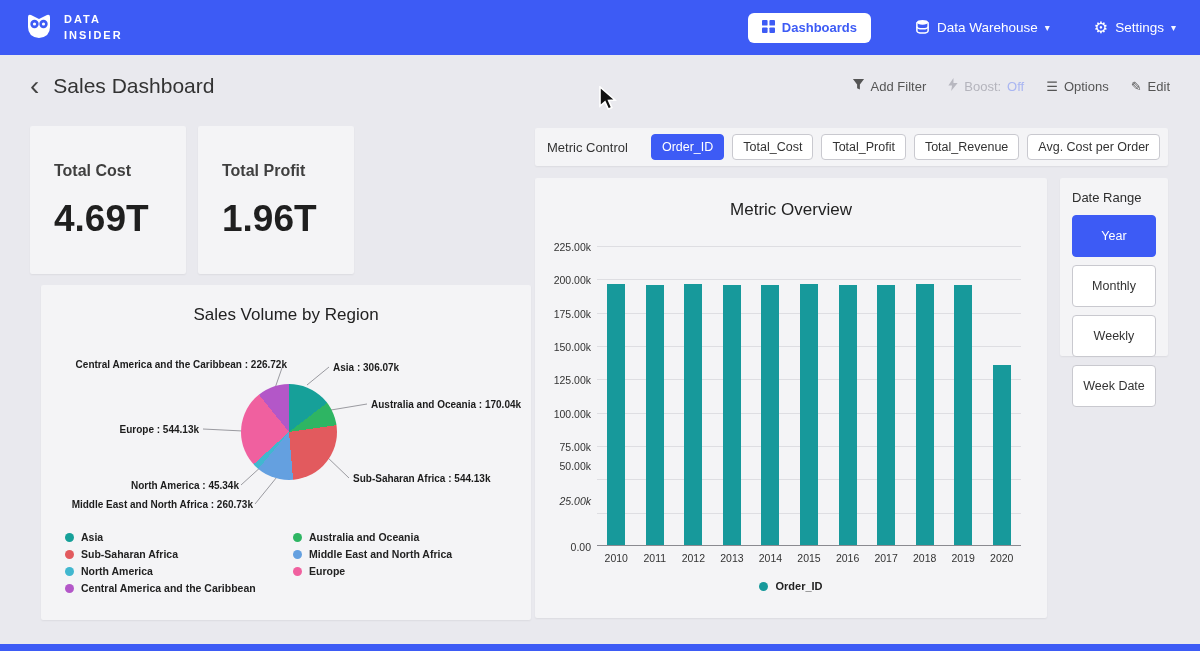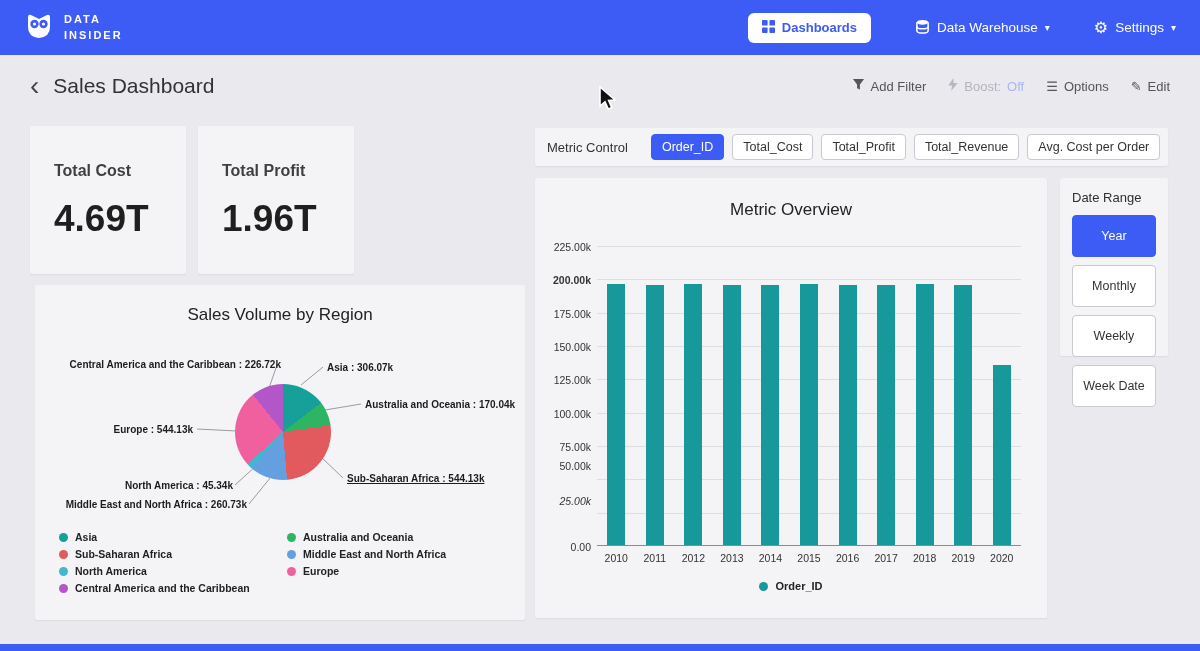--- a/index.html
+++ b/index.html
@@ -42,21 +42,21 @@
   .pill-btn{background:#fff;border:1px solid #c9c9cf;border-radius:4px;padding:5px 10px;font-size:12.5px;color:#333;cursor:pointer;white-space:nowrap;font-family:inherit}
   .pill-btn.active{background:#3D5BF5;border-color:#3D5BF5;color:#fff}
 
   
   .date-card{left:1060px;top:178px;width:108px;height:178px;padding:12px}
   .date-label{font-size:13px;color:#2e2e2e;margin-bottom:10px}
   .date-btn{display:block;width:84px;height:42px;margin-bottom:8px;background:#fff;border:1px solid #c9c9cf;border-radius:4px;font-size:12.5px;color:#333;cursor:pointer;font-family:inherit}
   .date-btn.active{background:#3D5BF5;border-color:#3D5BF5;color:#fff}
 
   
-  .pie-card{left:35px;top:285px;width:490px;height:335px}
+  .pie-card{left:41px;top:285px;width:490px;height:335px}
   .pie-title{text-align:center;padding-top:20px;font-size:17px;color:#222}
   .pie-plot{position:absolute;left:0;top:0;width:490px;height:335px}
   .pie{position:absolute;left:200px;top:99px;width:96px;height:96px;border-radius:50%}
   .pie-lines{position:absolute;left:0;top:0;pointer-events:none}
   .pie-label{position:absolute;font-size:10px;font-weight:bold;color:#1c1c1c;white-space:nowrap}
   .pie-legend{position:absolute;left:24px;right:10px;top:246px;display:flex}
   .pie-legend-col{width:231px}
   .legend-item{display:flex;align-items:center;gap:7px;margin-bottom:5px;cursor:pointer}
   .dot{width:9px;height:9px;border-radius:50%;flex:0 0 auto}
   .legend-text{font-size:10.5px;font-weight:bold;color:#222;white-space:nowrap}
@@ -195,21 +195,21 @@
           <path d="M308 193 L284 170"></path>
           <path d="M214 219 L240 187"></path>
           <path d="M200 200 L222 180"></path>
           <path d="M162 144 L202 146"></path>
           <path d="M242 80 L233 106"></path>
         </g>
       </svg>
       <div class="pie" style="background: conic-gradient(rgb(22, 160, 153) 0%, rgb(22, 160, 153) 14.59%, rgb(46, 181, 99) 14.59%, rgb(46, 181, 99) 22.7%, rgb(226, 90, 94) 22.7%, rgb(226, 90, 94) 48.65%, rgb(100, 160, 224) 48.65%, rgb(100, 160, 224) 61.08%, rgb(65, 183, 207) 61.08%, rgb(65, 183, 207) 63.24%, rgb(240, 96, 159) 63.24%, rgb(240, 96, 159) 89.19%, rgb(179, 87, 200) 89.19%, rgb(179, 87, 200) 100%);"></div>
     <div class="pie-label" style="top: 77px; left: 292px;">Asia : 306.07k</div>
         <div class="pie-label" style="top: 114px; left: 330px;">Australia and Oceania : 170.04k</div>
-        <div class="pie-label" style="top: 188px; left: 312px; text-decoration: underline;">Sub-Saharan Africa : 544.13k</div>
+        <div class="pie-label" style="top: 188px; left: 312px;">Sub-Saharan Africa : 544.13k</div>
         <div class="pie-label" style="top: 214px; left: 212px; transform: translateX(-100%);">Middle East and North Africa : 260.73k</div>
         <div class="pie-label" style="top: 195px; left: 198px; transform: translateX(-100%);">North America : 45.34k</div>
         <div class="pie-label" style="top: 139px; left: 158px; transform: translateX(-100%);">Europe : 544.13k</div>
         <div class="pie-label" style="top: 74px; left: 246px; transform: translateX(-100%);">Central America and the Caribbean : 226.72k</div>
       </div>
     <div class="pie-legend">
       <div class="pie-legend-col">
           <div class="legend-item">
             <span class="dot" style="background: rgb(22, 160, 153);"></span>
             <span class="legend-text">Asia</span>
@@ -241,21 +241,21 @@
             <span class="legend-text">Europe</span>
           </div>
         </div>
     </div>
   </div>
 
   <div class="card bar-card">
     <div class="bc-title">Metric Overview</div>
     <div class="bc-ylabels">
         <div class="bc-ylabel" style="top: -5px;">225.00k</div>
-        <div class="bc-ylabel" style="top: 28.3333px; font-weight: bold;">200.00k</div>
+        <div class="bc-ylabel" style="top: 28.3333px;">200.00k</div>
         <div class="bc-ylabel" style="top: 61.6667px;">175.00k</div>
         <div class="bc-ylabel" style="top: 95px;">150.00k</div>
         <div class="bc-ylabel" style="top: 128.333px;">125.00k</div>
         <div class="bc-ylabel" style="top: 161.667px;">100.00k</div>
         <div class="bc-ylabel" style="top: 195px;">75.00k</div>
         <div class="bc-ylabel" style="top: 214px;">50.00k</div>
         <div class="bc-ylabel" style="top: 249px; font-style: italic;">25.00k</div>
         <div class="bc-ylabel" style="top: 295px;">0.00</div>
       </div>
     <div class="bc-plot">

